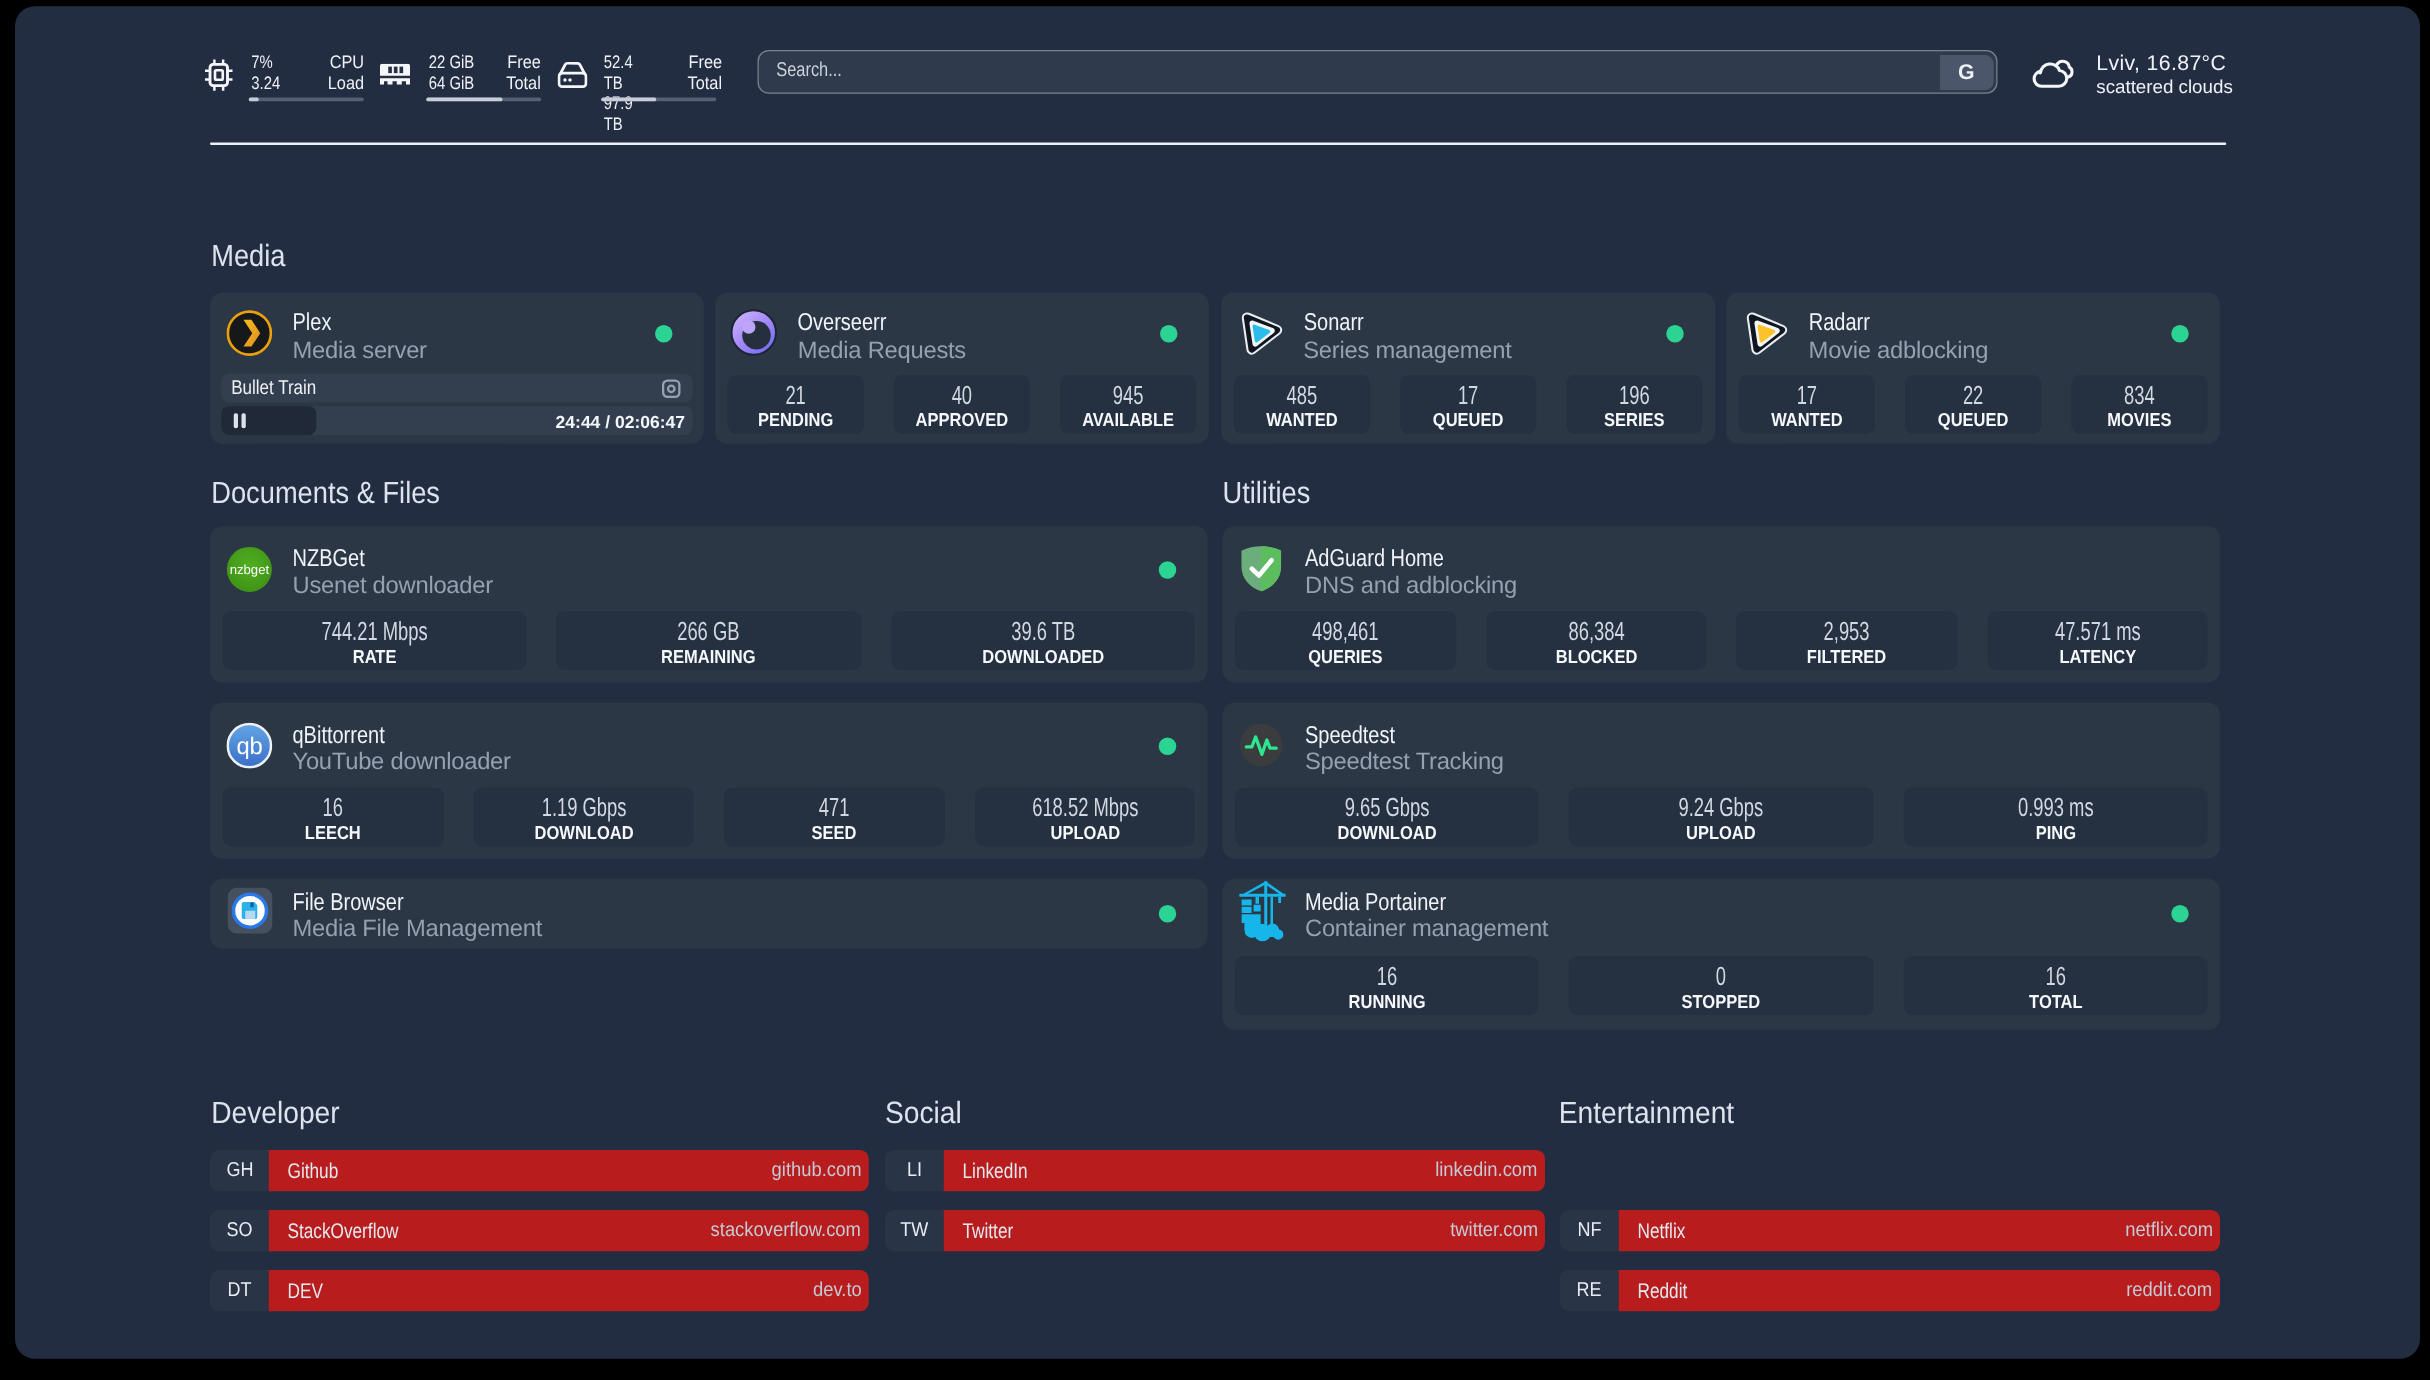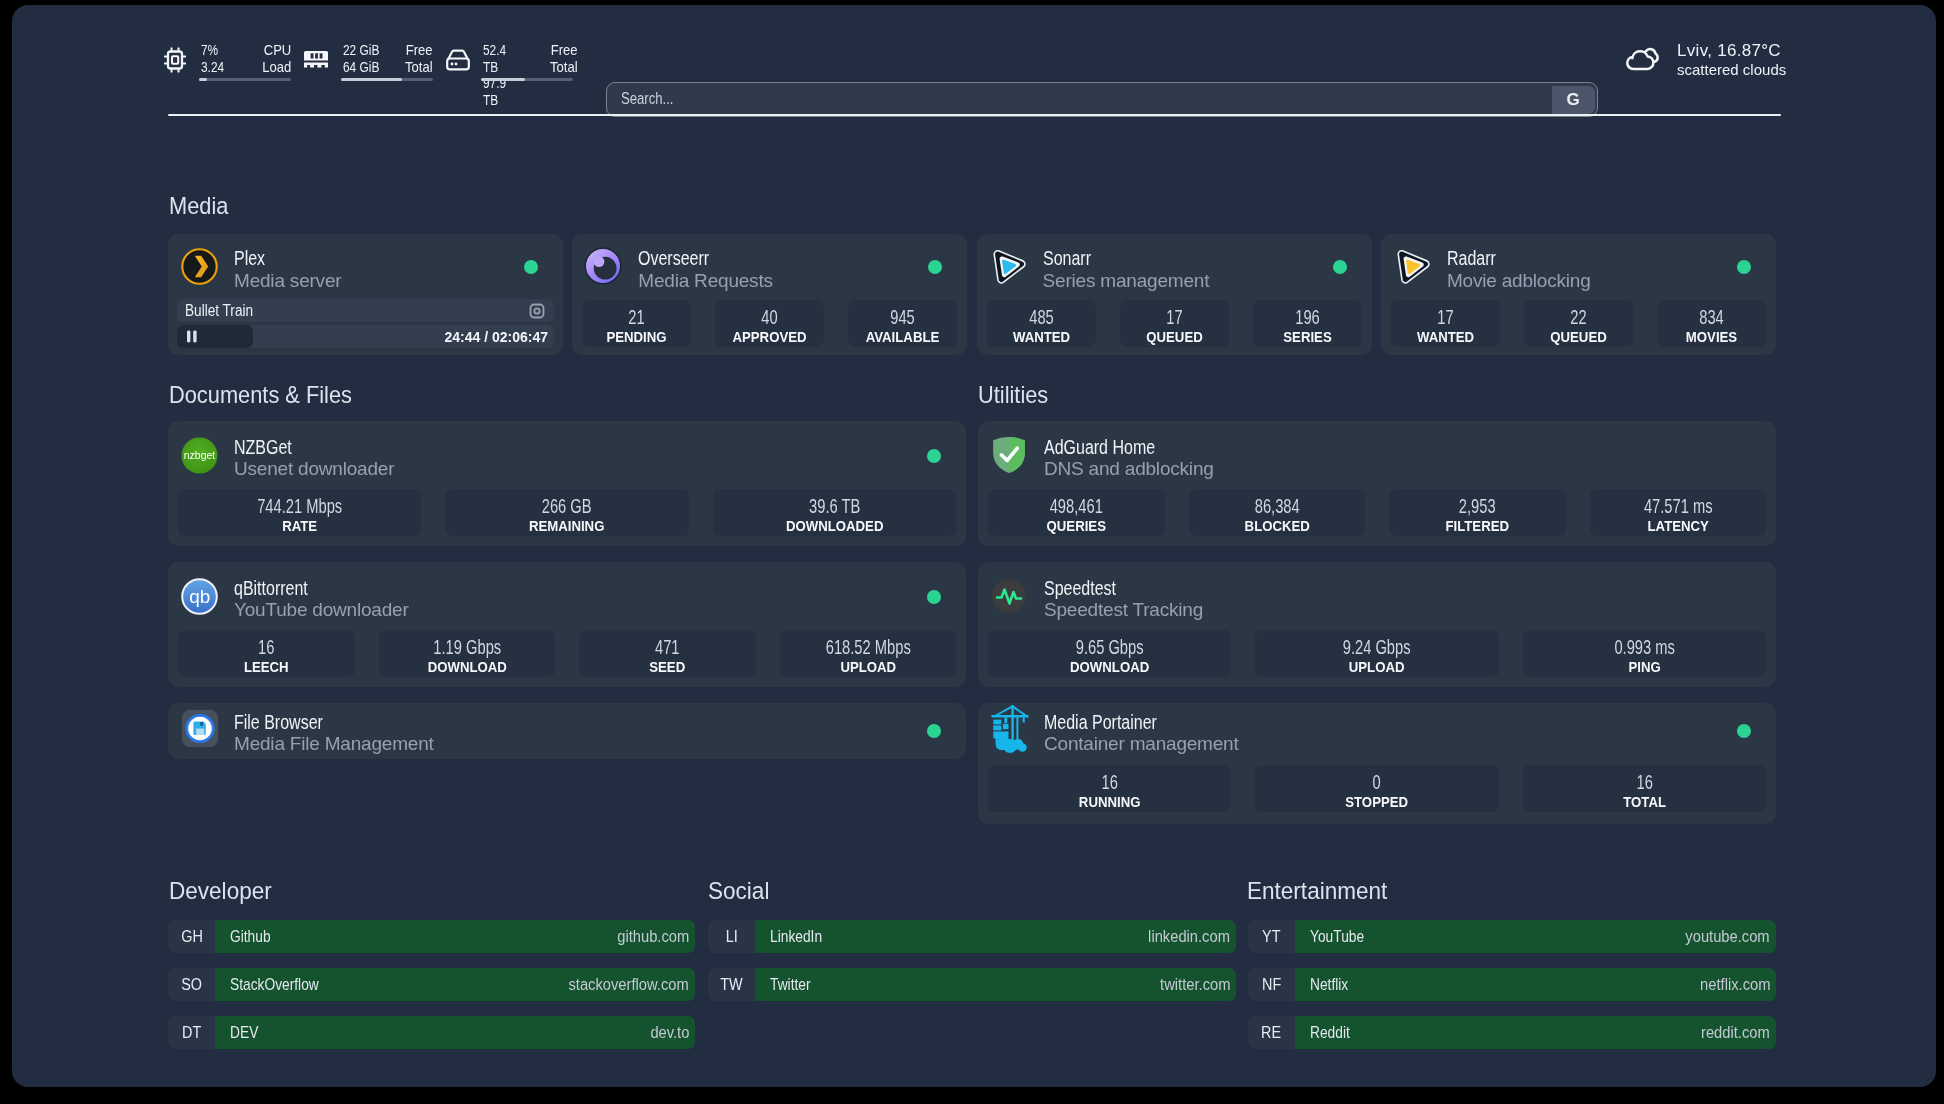--- a/index.html
+++ b/index.html
@@ -7,21 +7,21 @@
 .panel{position:absolute;left:12px;top:5px;width:1924px;height:1082px;background:#232d42;border-radius:16px;}
 .abs{position:absolute;}
 .hr{position:absolute;left:168px;top:114px;width:1613px;height:2px;background:#edf0f4;border-radius:1px;}
 .h2{position:absolute;font-size:24.5px;color:#dce3ed;font-weight:400;transform:scaleX(.89);transform-origin:0 50%;}
 .tbtxt{position:absolute;display:flex;justify-content:space-between;font-size:14.5px;line-height:16.5px;color:#eef1f6;}
 .tbtxt>div:first-child{transform:scaleX(.82);transform-origin:0 50%;}
 .tbtxt .r{text-align:right;transform:scaleX(.9);transform-origin:100% 50%;}
 .pbar{position:absolute;height:3.5px;border-radius:2px;background:#555f73;}
 .pbar i{display:block;height:3.5px;border-radius:2px;background:#c6cdd8;}
 .search{position:absolute;left:606px;top:40px;width:992px;height:35px;border:1.5px solid #79828f;border-radius:9px;
-  background:#303a4d;box-sizing:border-box;margin-top:42px;}
+  background:#303a4d;box-sizing:border-box;}
 .search .ph{position:absolute;left:14px;top:7px;font-size:16px;color:#ccd2dc;transform:scaleX(.82);transform-origin:0 0;}
 .search .g{position:absolute;right:2.5px;top:2.5px;bottom:2.5px;width:43px;background:#4c566b;border-radius:0 7px 7px 0;
   display:flex;align-items:center;justify-content:center;font-size:17px;font-weight:600;color:#eef1f6;}
 .wtxt1{position:absolute;left:1677px;top:40.5px;font-size:17px;letter-spacing:.3px;color:#eef2f7;}
 .wtxt2{position:absolute;left:1677px;top:61px;font-size:15px;color:#eef2f7;}
 .card{position:absolute;background:#2c3745;border-radius:10px;}
 .card .ic{position:absolute;left:13px;top:14px;}
 .card .ttl{position:absolute;left:66px;top:13.5px;font-size:19.5px;line-height:21px;color:#f0f3f7;transform:scaleX(.82);transform-origin:0 0;}
 .card .sub{position:absolute;left:66px;top:38.5px;font-size:19px;line-height:16px;color:#95a0b1;letter-spacing:-0.2px;}
 .dot{position:absolute;width:14px;height:14px;border-radius:7px;background:#2bd492;right:25px;top:26px;}
@@ -32,21 +32,21 @@
 .prow{position:absolute;left:9px;right:9px;top:65px;height:23px;background:#333e4e;border-radius:6px;}
 .prow .t{position:absolute;left:8px;top:3.5px;font-size:16px;line-height:16px;color:#eef1f6;transform:scaleX(.85);transform-origin:0 0;}
 .prow2{position:absolute;left:9px;right:9px;top:91px;height:23px;background:#333e4e;border-radius:6px;}
 .pill{position:absolute;left:0;top:0;width:76px;height:23px;background:#1f2937;border-radius:6px;}
 .time{position:absolute;right:6px;top:3.5px;font-size:14px;font-weight:700;color:#f3f6fa;}
 .bmh{position:absolute;font-size:24.5px;color:#dce3ed;transform:scaleX(.92);transform-origin:0 50%;}
 .bm{position:absolute;height:33px;display:flex;}
 .bm .ab{width:47px;background:#293447;border-radius:7px 0 0 7px;display:flex;align-items:center;justify-content:center;
   font-size:16px;color:#e8ecf2;}
 .bm .ab span{transform:scaleX(.9);}
-.bm .bar{flex:1;background:#14532d;border-radius:0 7px 7px 0;position:relative;}
+.bm .bar{flex:1;background:#b91c1c;border-radius:0 7px 7px 0;position:relative;}
 .bm .nm{position:absolute;left:15px;top:7px;font-size:17px;line-height:19px;color:#e4e9f0;transform:scaleX(.81);transform-origin:0 0;}
 .bm .dm{position:absolute;right:6px;top:7.5px;font-size:16px;line-height:18px;color:#c3cad6;transform:scaleX(.92);transform-origin:100% 0;}
 </style>
 </head>
 <body>
 <div class="panel"></div>
 <div class="page" style="position:absolute;left:0;top:0;width:1944px;height:1104px;">
 
 <svg class="abs" style="left:163px;top:46px" width="24" height="28" viewBox="0 0 24 28">
   <g stroke="#f4f6f9" stroke-width="2" fill="none">
@@ -464,29 +464,20 @@
 <div class="bm" style="left:708px;top:968px;width:528px;">
       <span class="ab">
         <span>TW</span>
       </span>
   <span class="bar">
         <span class="nm">Twitter</span>
         <span class="dm">twitter.com</span>
       </span>
     </div>
 
-<div class="bm" style="left:1248px;top:920px;width:528px;">
-      <span class="ab">
-        <span>YT</span>
-      </span>
-  <span class="bar">
-        <span class="nm">YouTube</span>
-        <span class="dm">youtube.com</span>
-      </span>
-    </div>
 <div class="bm" style="left:1248px;top:968px;width:528px;">
       <span class="ab">
         <span>NF</span>
       </span>
   <span class="bar">
         <span class="nm">Netflix</span>
         <span class="dm">netflix.com</span>
       </span>
     </div>
 <div class="bm" style="left:1248px;top:1016px;width:528px;">

